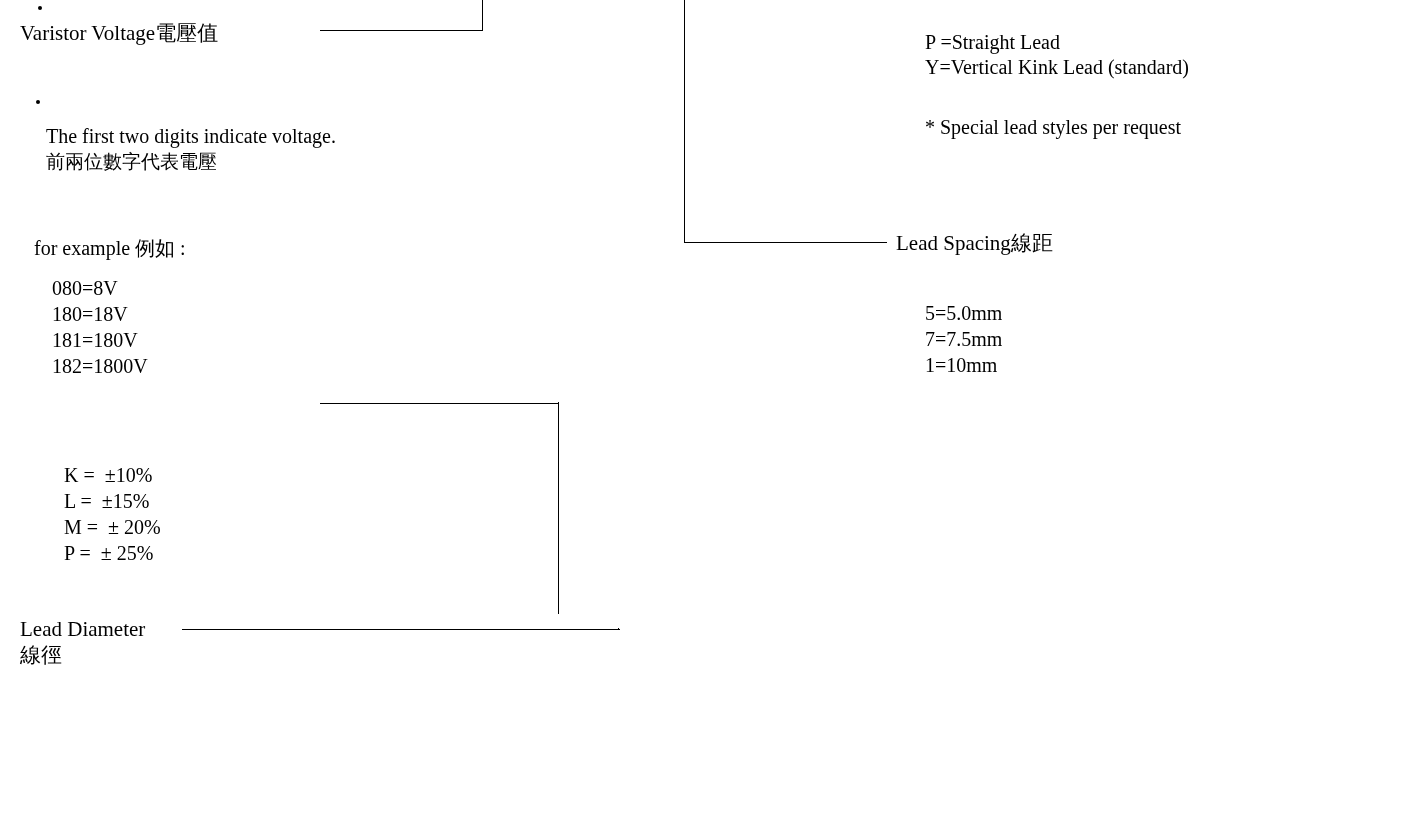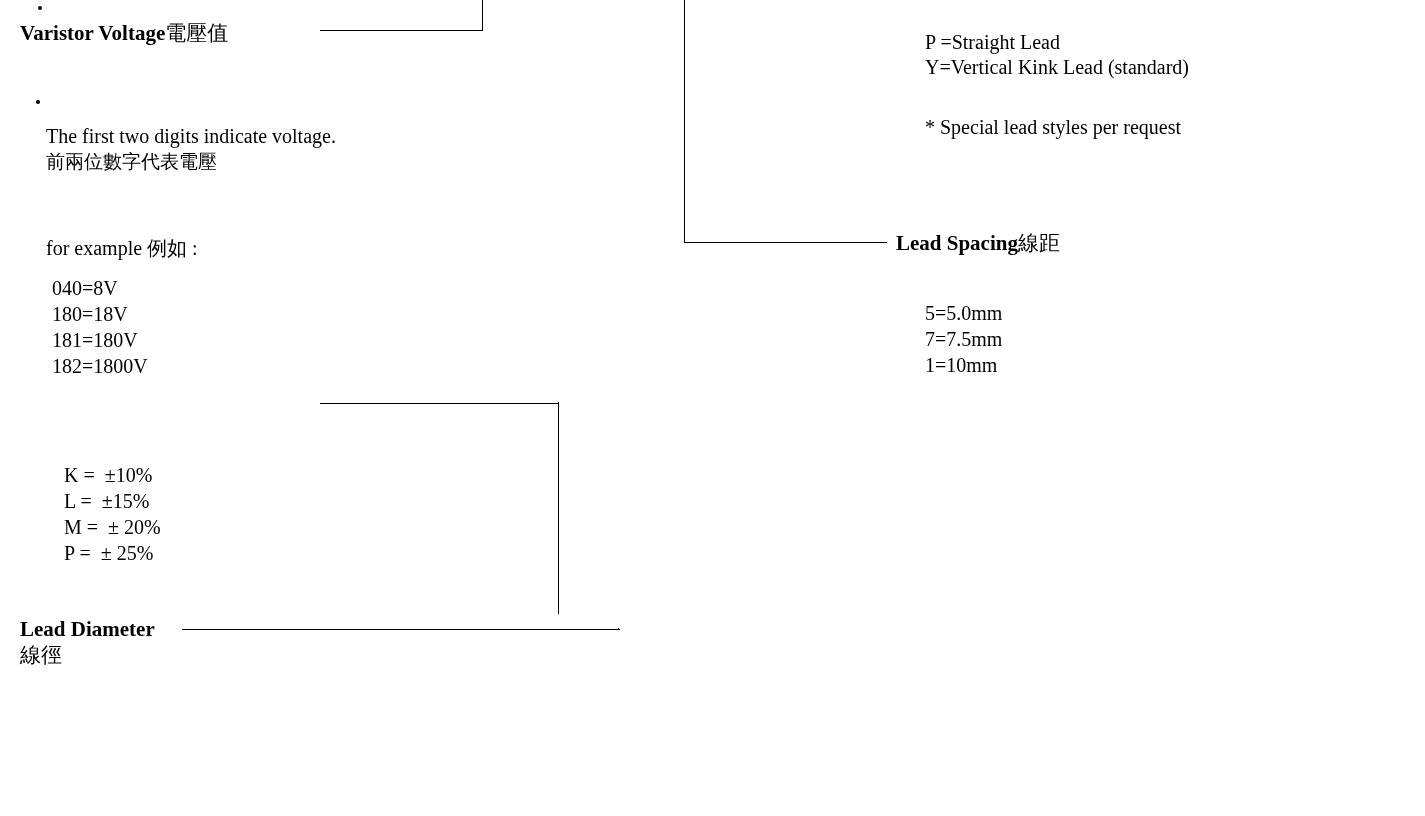--- a/index.html
+++ b/index.html
@@ -17,21 +17,21 @@
   }
   .page {
     position: relative;
     width: 1425px;
     height: 816px;
   }
   .blk {
     position: absolute;
   }
   .hdr {
-    font-weight: bold;
+    font-weight: normal;
     font-size: 21px;
     line-height: 26px;
     white-space: nowrap;
   }
   .sub {
     font-size: 21px;
     line-height: 26px;
     white-space: nowrap;
   }
   .txt {
@@ -83,24 +83,24 @@
   <div class="vline" style="left:482px; top:0px; height:31px;"></div>
 
   <span class="bullet" style="left:36px; top:100px;"></span>
 
   <div class="blk" style="left:46px; top:88px;margin-top:36px;">
     <div class="txt">The first two digits indicate voltage.</div>
     <div class="txt-cn">前兩位數字代表電壓</div>
   </div>
 
 
-  <div class="blk txt" style="left:34px; top:236px;margin-left:12px;">for example 例如 :</div>
+  <div class="blk txt" style="left:34px; top:236px;">for example 例如 :</div>
 
   <div class="blk" style="left:52px; top:275px;">
-    <div class="mono-line">040=8V</div>
+    <div class="mono-line">080=8V</div>
     <div class="mono-line">180=18V</div>
     <div class="mono-line">181=180V</div>
     <div class="mono-line">182=1800V</div>
   </div>
 
   <div class="hline" style="left:320px; top:403px; width:239px;"></div>
   <div class="vline" style="left:558px; top:402px; height:212px;"></div>
 
   <div class="blk" style="left:64px; top:462px;">
     <div class="mono-line">K =  ±10%</div>

